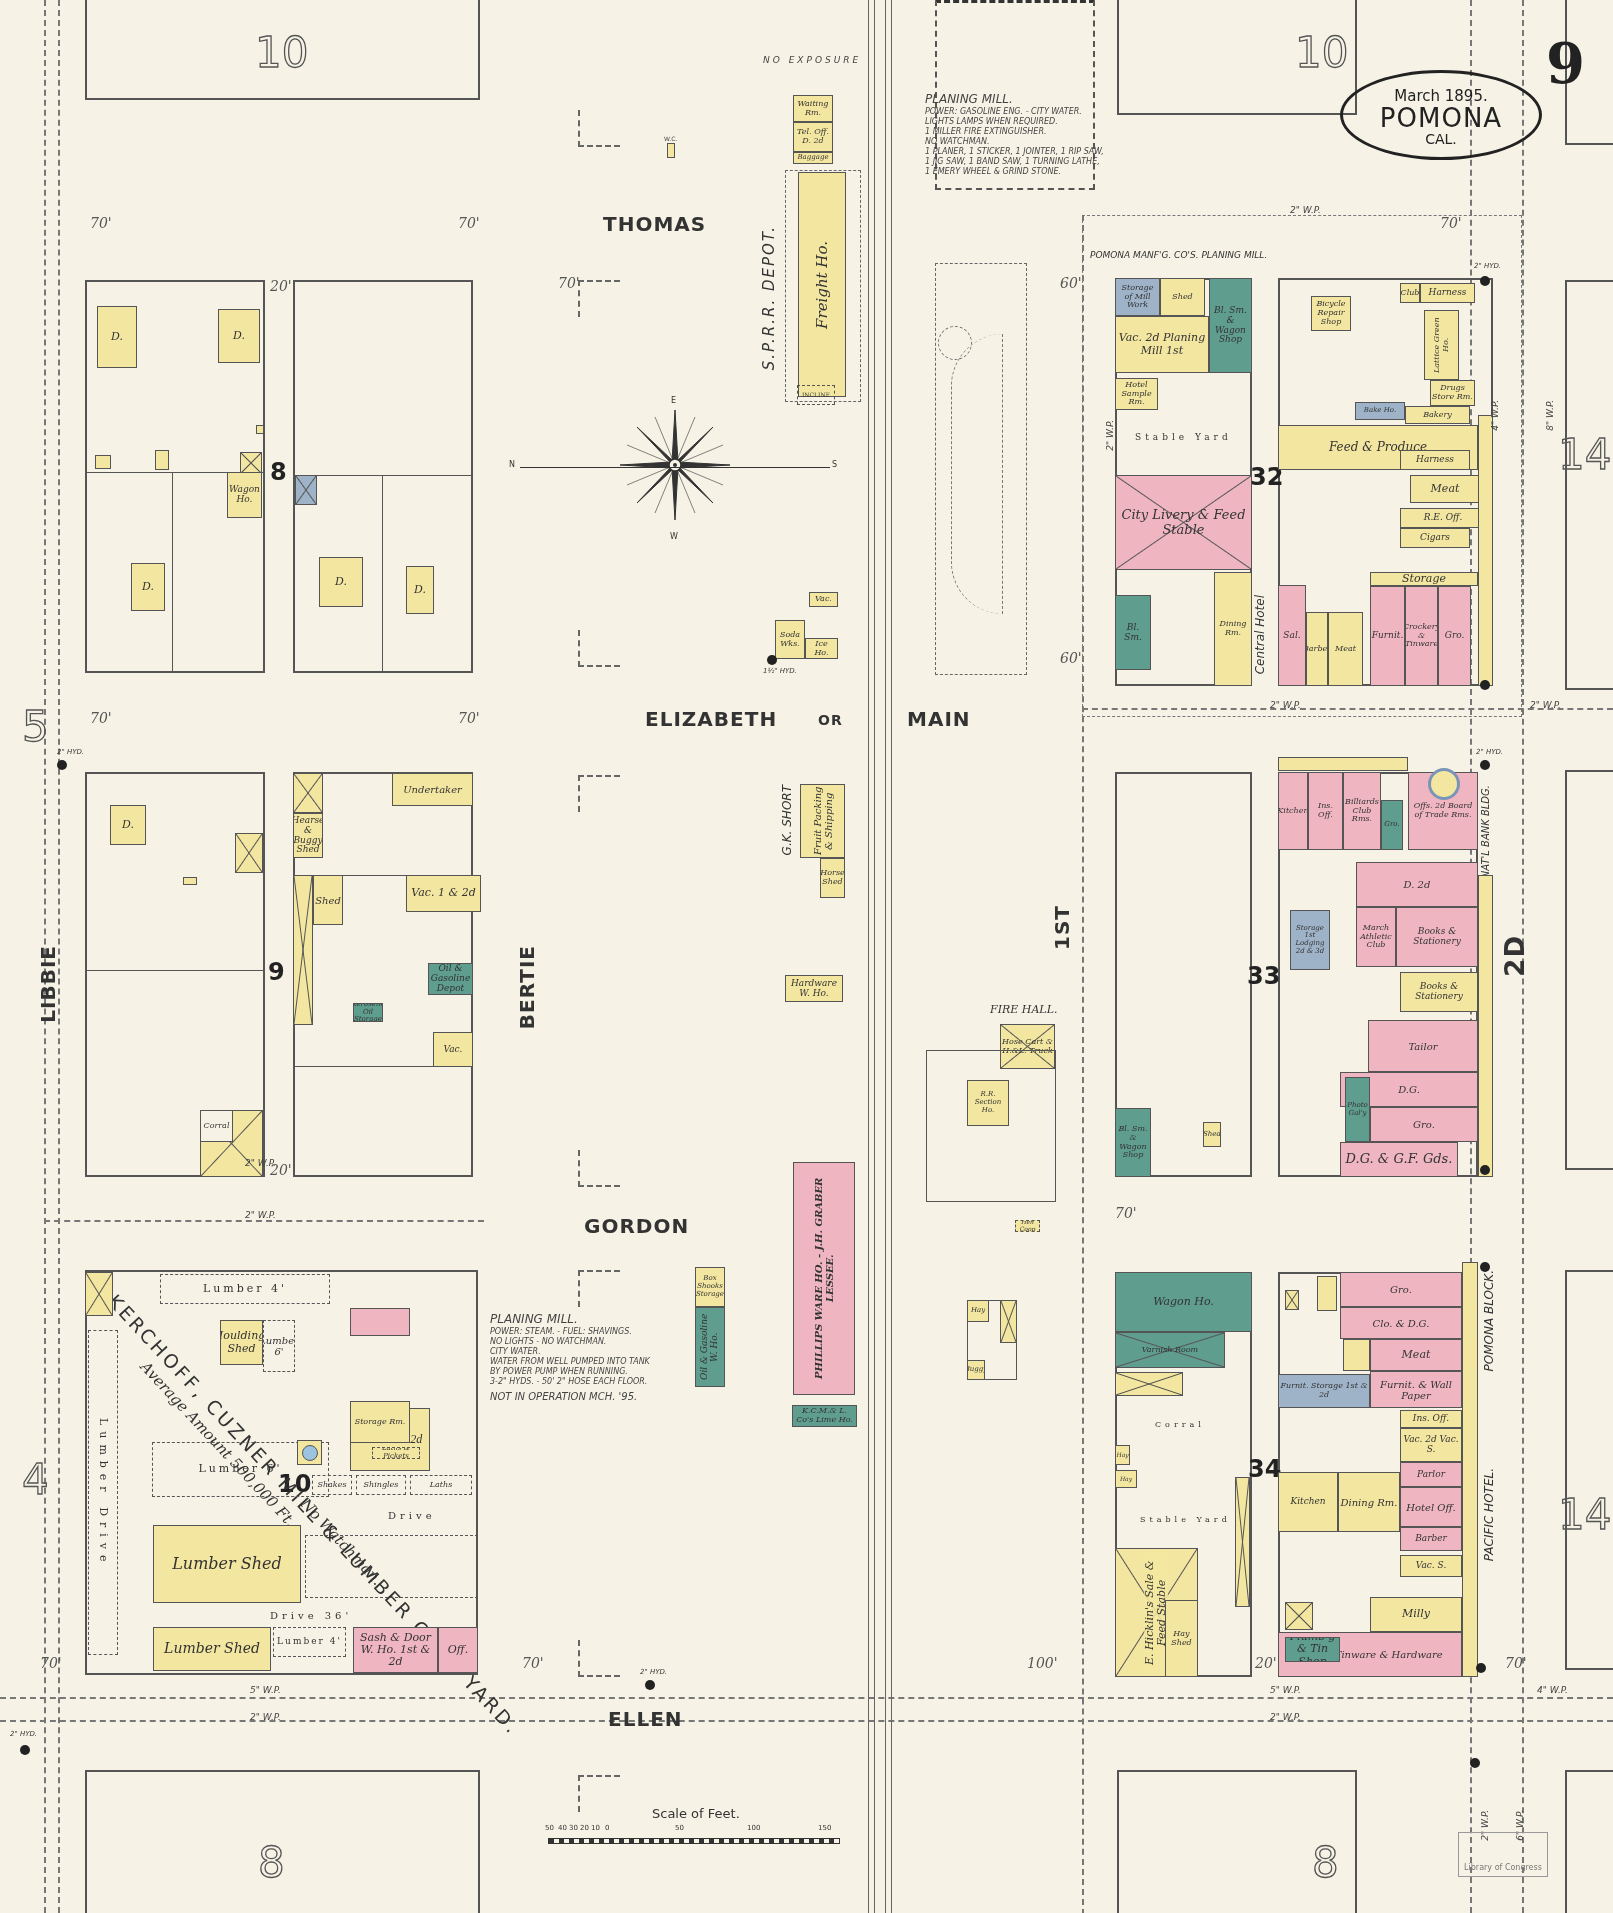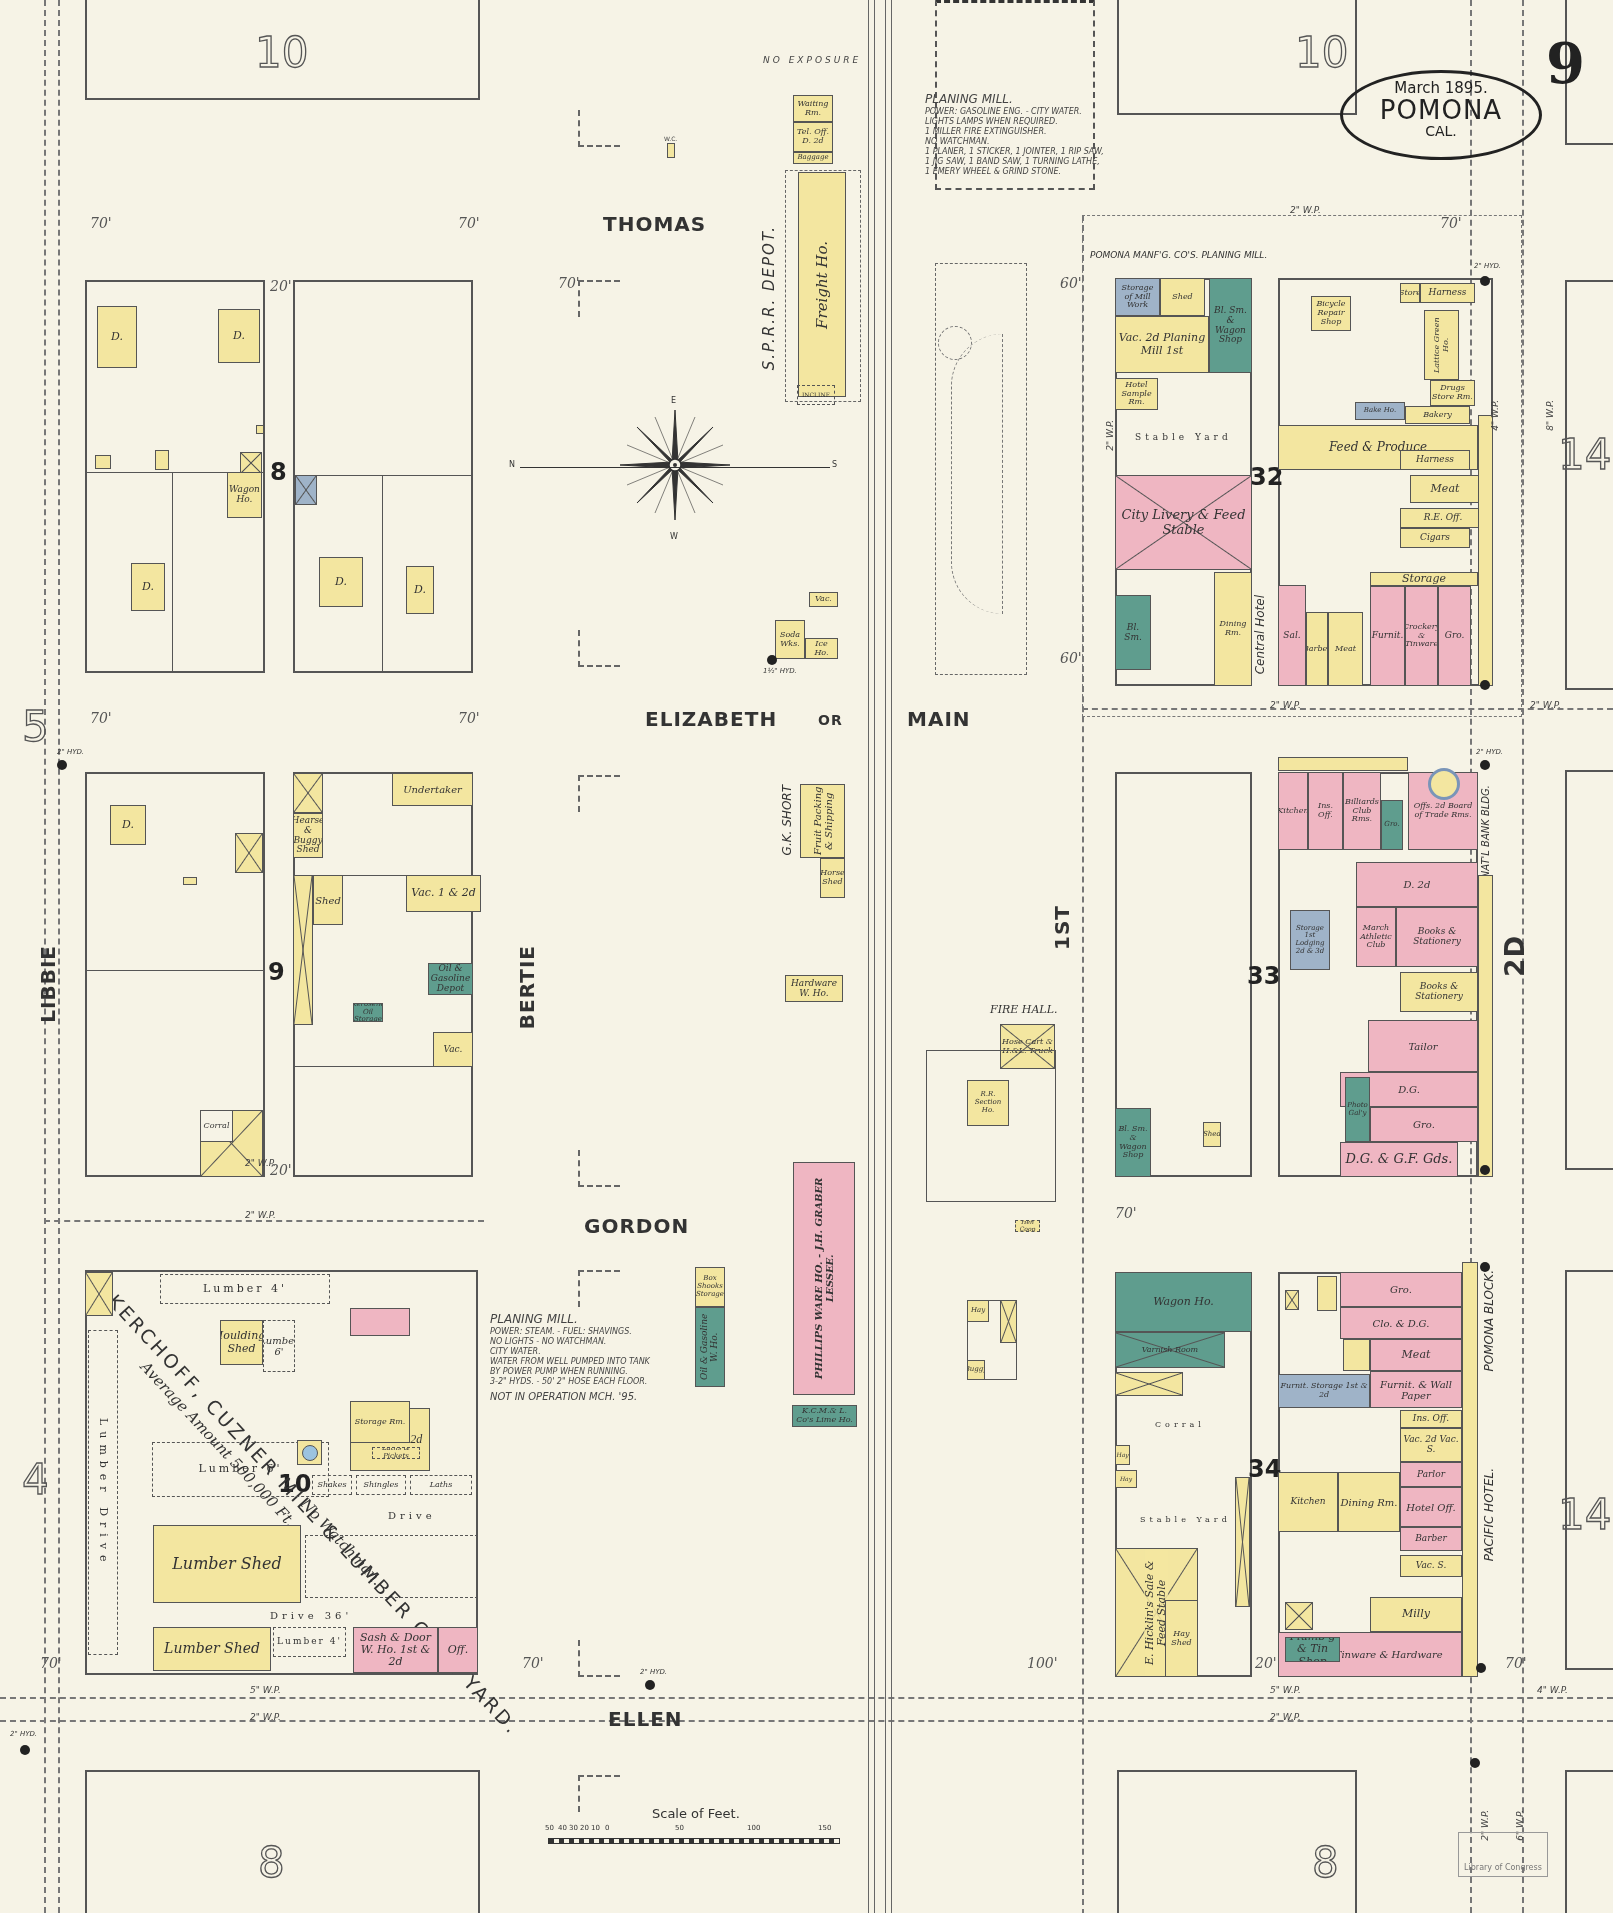--- a/index.html
+++ b/index.html
@@ -59,21 +59,21 @@
 <div class="block" style="left:1565px; top:0; width:60px; height:145px; border-top:none; border-right:none;"></div>
 <div class="block" style="left:1565px; top:280px; width:60px; height:410px; border-right:none;"></div>
 <div class="block" style="left:1565px; top:770px; width:60px; height:400px; border-right:none;"></div>
 <div class="block" style="left:1565px; top:1270px; width:60px; height:400px; border-right:none;"></div>
 <div class="block" style="left:85px; top:1770px; width:395px; height:160px; border-bottom:none;"></div>
 <div class="block" style="left:1117px; top:1770px; width:240px; height:160px; border-bottom:none;"></div>
 <div class="block" style="left:1565px; top:1770px; width:60px; height:160px; border-bottom:none; border-right:none;"></div>
 <div class="block" style="left:935px; top:0; width:160px; height:190px; border-top:none; border-style:dashed;"></div>
 
 <div class="abs" style="left:1340px; top:70px; width:202px; height:90px; border:3px solid #222; border-radius:50%; text-align:center; box-sizing:border-box;">
-  <div style="font-size:15px; margin-top:6px; color:#222;">March 1895.</div>
+  <div style="font-size:15px; margin-top:14px; color:#222;">March 1895.</div>
   <div style="font-size:26px; letter-spacing:1px; line-height:26px; color:#222;">POMONA</div>
   <div style="font-size:14px; color:#222;">CAL.</div>
 </div>
 <div class="abs" style="left:1546px; top:30px; font-family:'DejaVu Serif', serif; font-weight:bold; font-size:56px; color:#222;">9</div>
 
 <div class="street" style="left:603px; top:212px;">THOMAS</div>
 <div class="street" style="left:645px; top:707px;text-align:center;">ELIZABETH</div>
 <div class="street" style="left:818px; top:712px; font-size:14px;">OR</div>
 <div class="street" style="left:907px; top:707px;">MAIN</div>
 <div class="street" style="left:584px; top:1214px;">GORDON</div>
@@ -268,21 +268,21 @@
 <div class="bld y" style="left:1115px; top:316px; width:94px; height:57px; font-size:11px;">Vac. 2d Planing Mill 1st</div>
 <div class="bld y" style="left:1115px; top:378px; width:43px; height:32px; font-size:8px;">Hotel Sample Rm.</div>
 <div class="label-it" style="left:1135px; top:432px; font-style:normal; letter-spacing:4px; font-size:9px;">Stable Yard</div>
 <div class="bld p x-cross" style="left:1115px; top:475px; width:137px; height:95px;">
     <span style="font-size:13px;">City Livery &amp; Feed Stable</span>
   </div>
 <div class="bld g" style="left:1115px; top:595px; width:36px; height:75px; font-size:9px;">Bl. Sm.</div>
 <div class="bld y" style="left:1214px; top:572px; width:38px; height:114px; font-size:8px;">Dining Rm.</div>
 <div class="abs street-v" style="left:1253px; top:595px; font-size:12px; font-style:italic; color:#333;">Central Hotel</div>
 <div class="bld y" style="left:1311px; top:296px; width:40px; height:35px; font-size:8px;">Bicycle Repair Shop</div>
-<div class="bld y" style="left:1400px; top:283px; width:20px; height:20px; font-size:8px;">Store</div>
+<div class="bld y" style="left:1400px; top:283px; width:20px; height:20px; font-size:8px;">Club</div>
 <div class="bld y" style="left:1420px; top:283px; width:55px; height:20px; font-size:9px;">Harness</div>
 <div class="bld y" style="left:1424px; top:310px; width:35px; height:70px;">
     <span style="writing-mode:vertical-rl; transform:rotate(180deg); font-size:8px;">Lattice Green Ho.</span>
   </div>
 <div class="bld y" style="left:1410px; top:380px; width:45px; height:26px; font-size:8px;margin-left:20px;">Drugs Store Rm.</div>
 <div class="bld b" style="left:1355px; top:402px; width:50px; height:18px; font-size:7px;">Bake Ho.</div>
 <div class="bld y" style="left:1405px; top:406px; width:65px; height:18px; font-size:8px;">Bakery</div>
 <div class="bld y" style="left:1278px; top:425px; width:200px; height:45px; font-size:12px;">Feed &amp; Produce</div>
 <div class="bld y" style="left:1400px; top:450px; width:70px; height:20px; font-size:9px;">Harness</div>
 <div class="bld y" style="left:1410px; top:475px; width:70px; height:28px; font-size:11px;">Meat</div>

